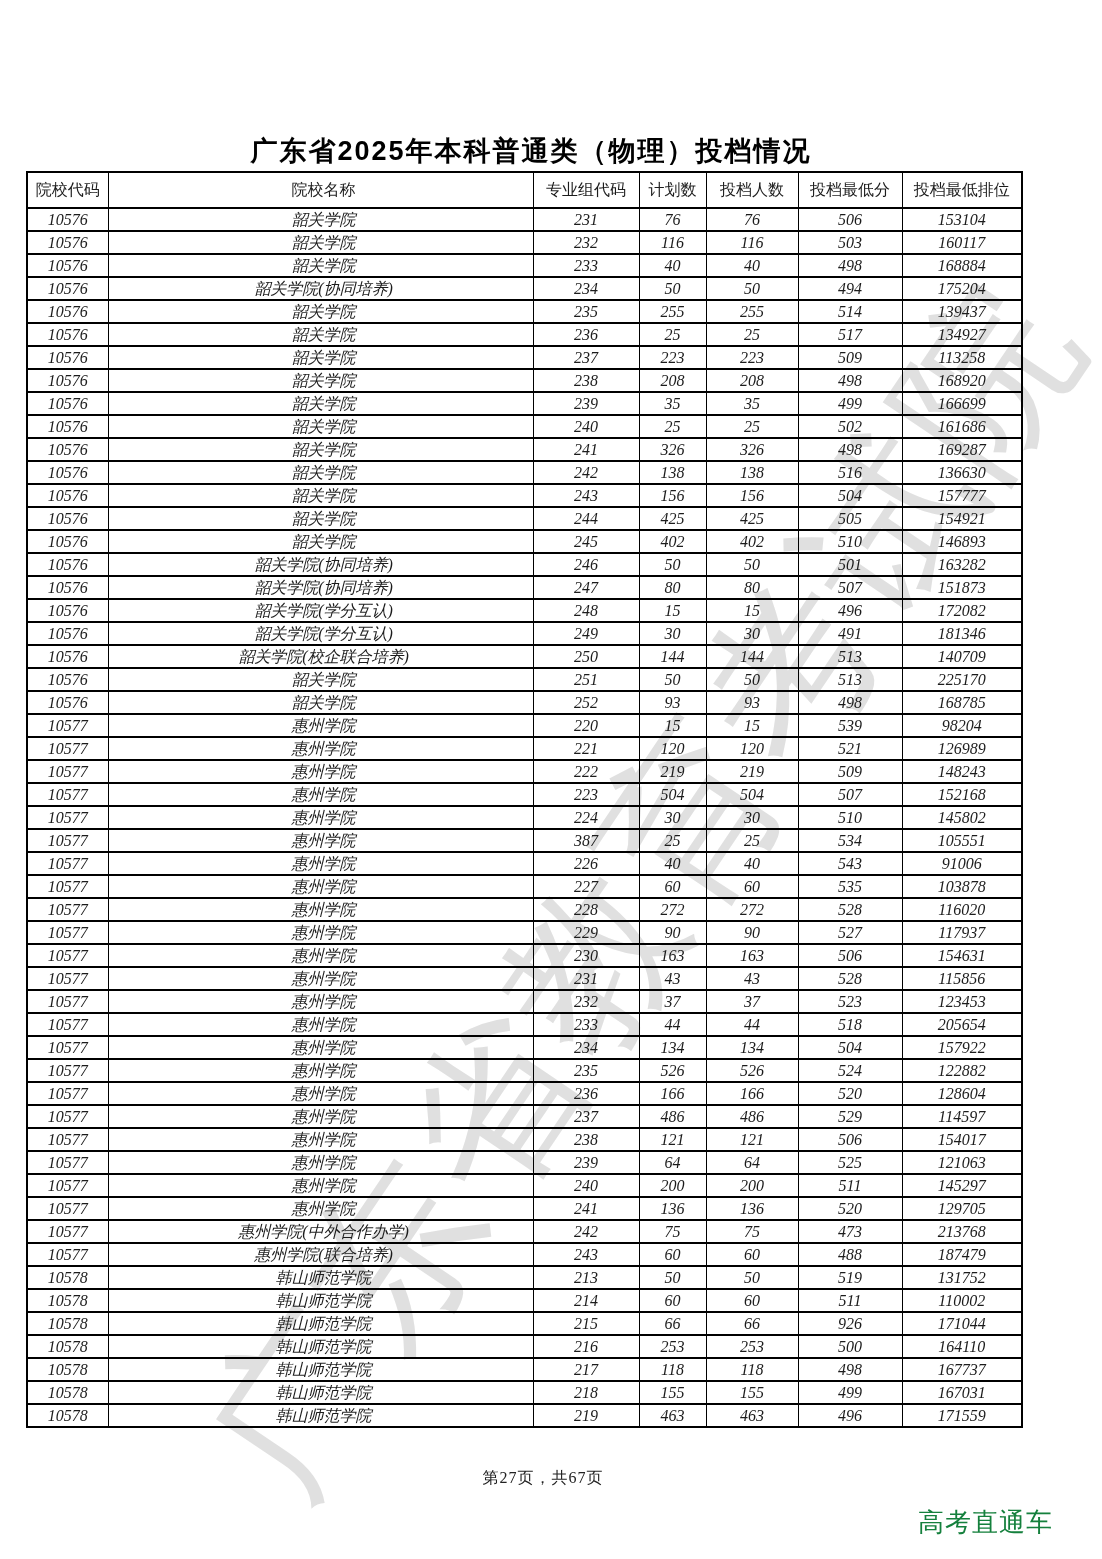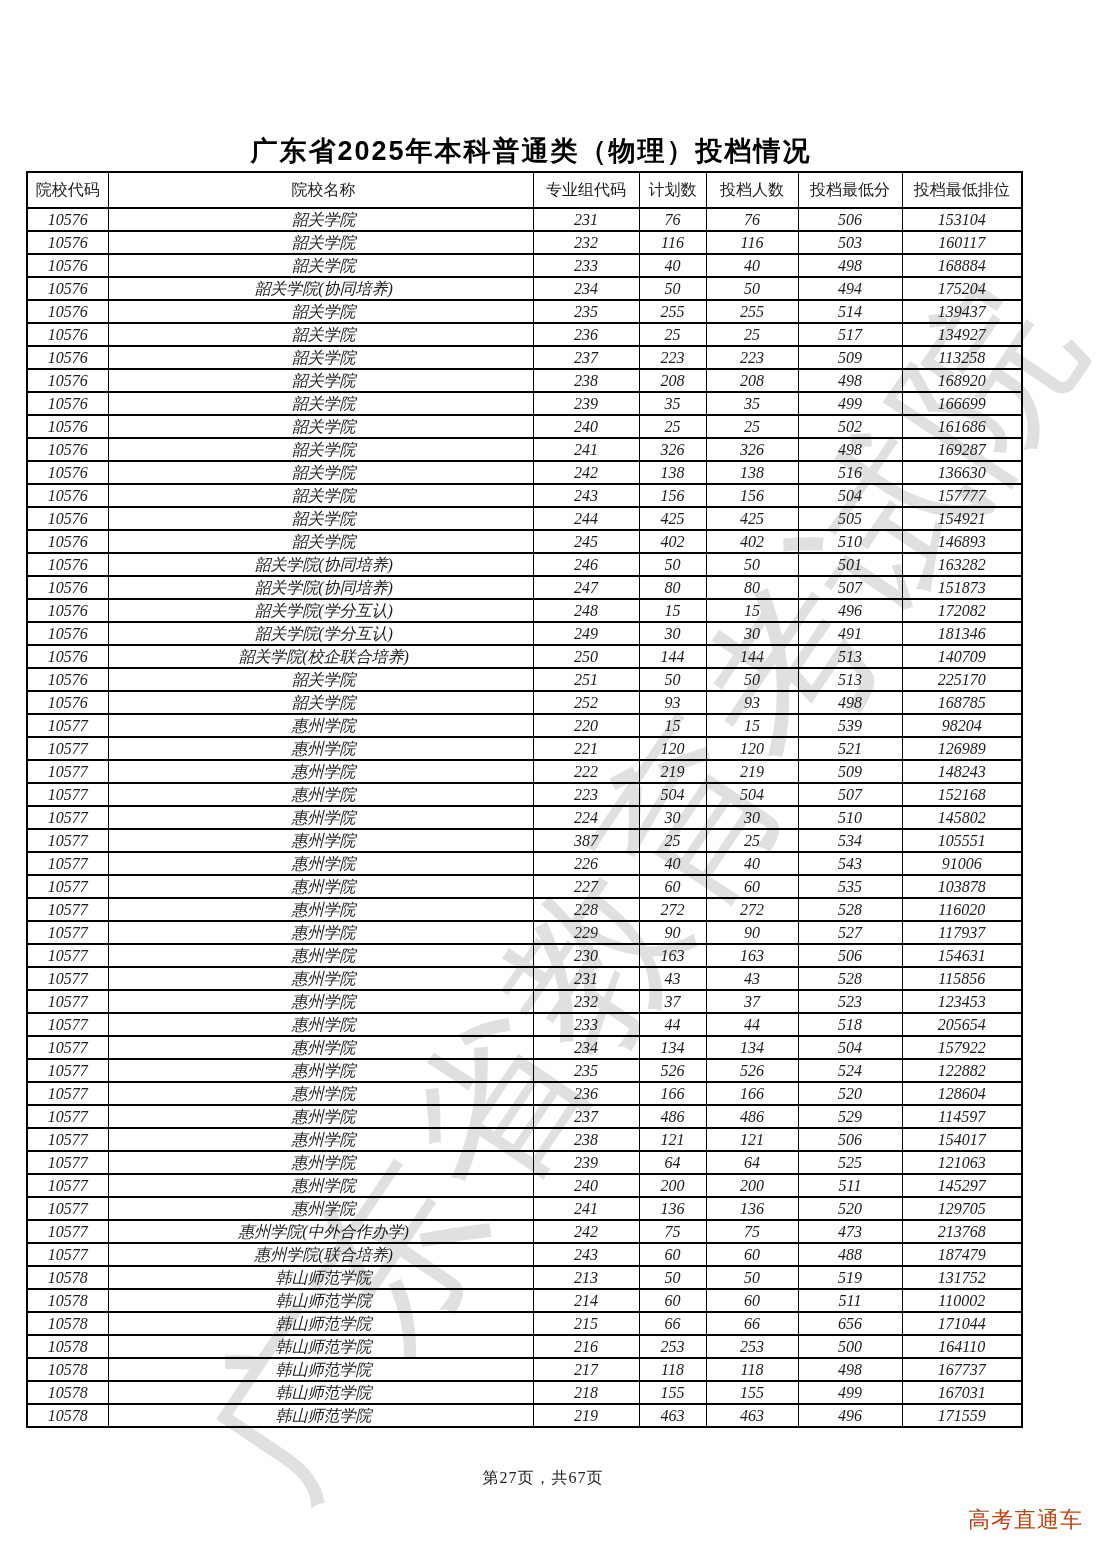--- a/index.html
+++ b/index.html
@@ -83,24 +83,24 @@
     width: 1102px;
     text-align: center;
     font-size: 16px;
     letter-spacing: 1px;
     color: #222;
     z-index: 2;
   }
   .brand {
     position: absolute;
     top: 1505px;
-    left: 968px;
-    font-size: 22px;
+    left: 918px;
+    font-size: 26px;
     letter-spacing: 1px;
-    color: #c2410c;
+    color: #15803d;
     font-family: "Liberation Sans", "DejaVu Sans", sans-serif;
     z-index: 2;
   }
 </style>
 </head>
 <body>
 
 <div class="watermark">广东省教育考试院</div>
 
 <h1 class="title">广东省2025年本科普通类（物理）投档情况</h1>
@@ -558,21 +558,21 @@
         <td>60</td>
         <td>511</td>
         <td>110002</td>
       </tr>
       <tr>
         <td>10578</td>
         <td class="name-col">韩山师范学院</td>
         <td>215</td>
         <td>66</td>
         <td>66</td>
-        <td>656</td>
+        <td>926</td>
         <td>171044</td>
       </tr>
       <tr>
         <td>10578</td>
         <td class="name-col">韩山师范学院</td>
         <td>216</td>
         <td>253</td>
         <td>253</td>
         <td>500</td>
         <td>164110</td>

